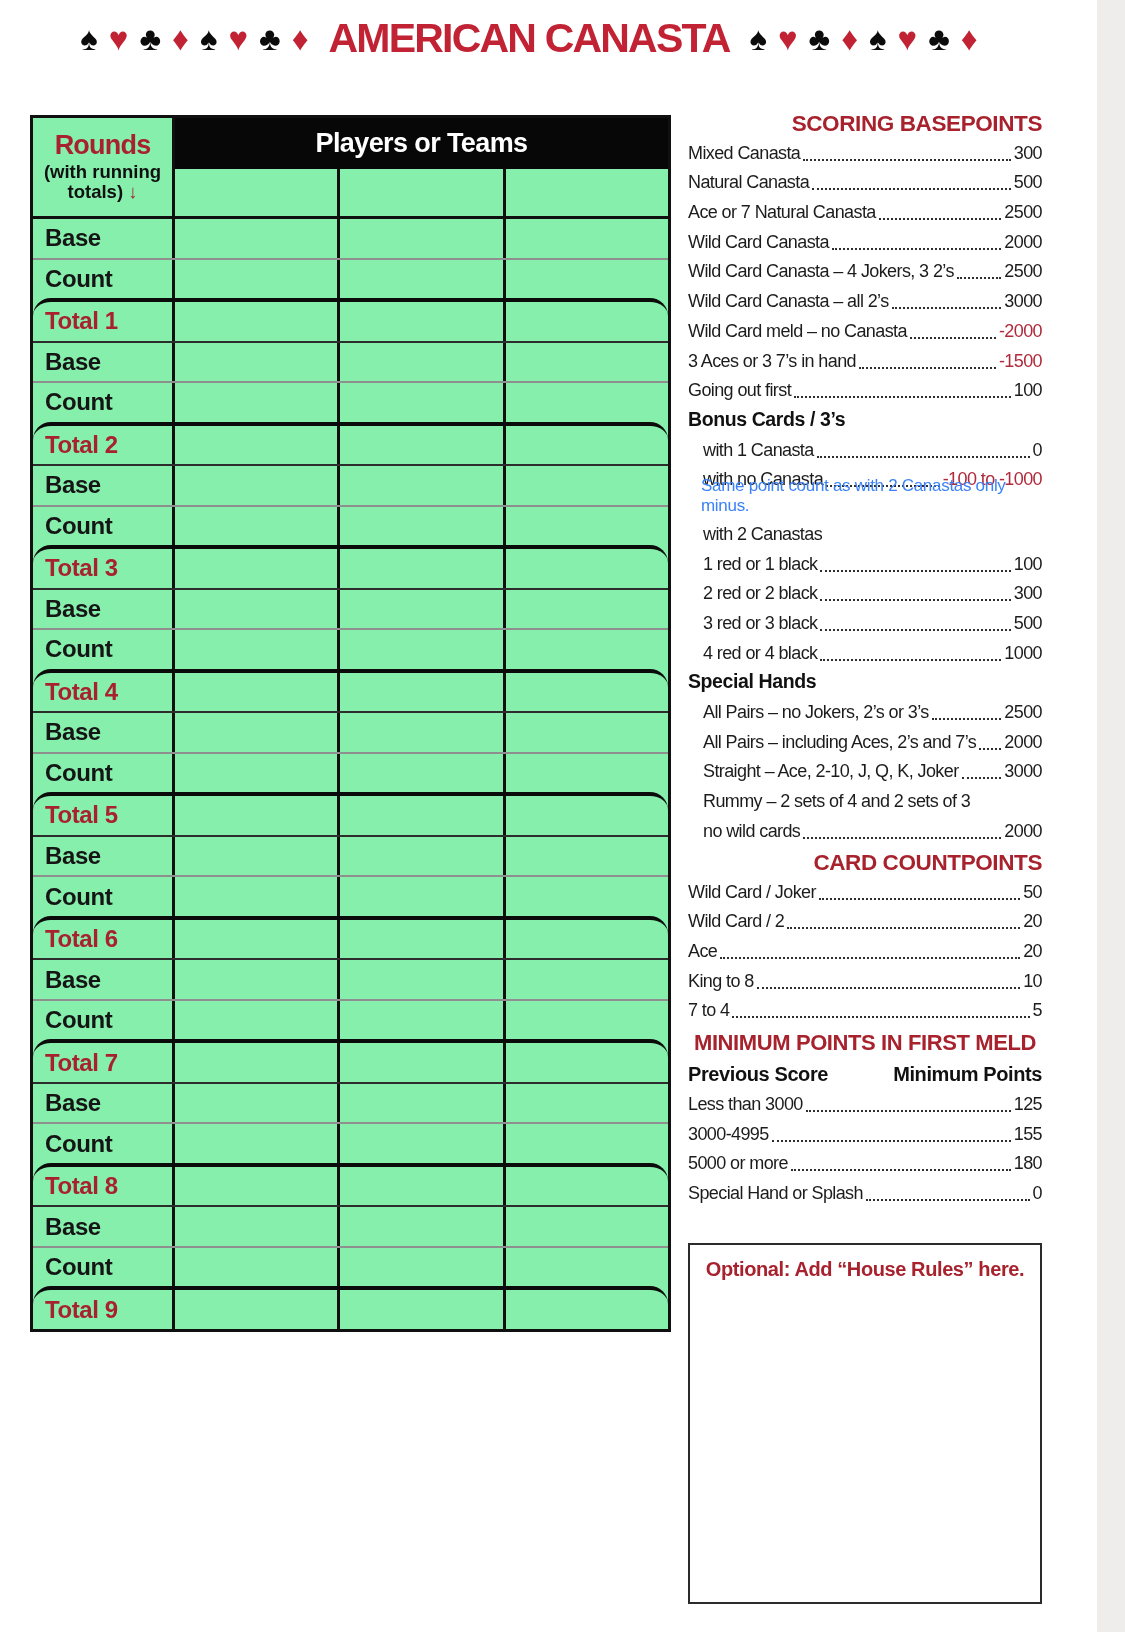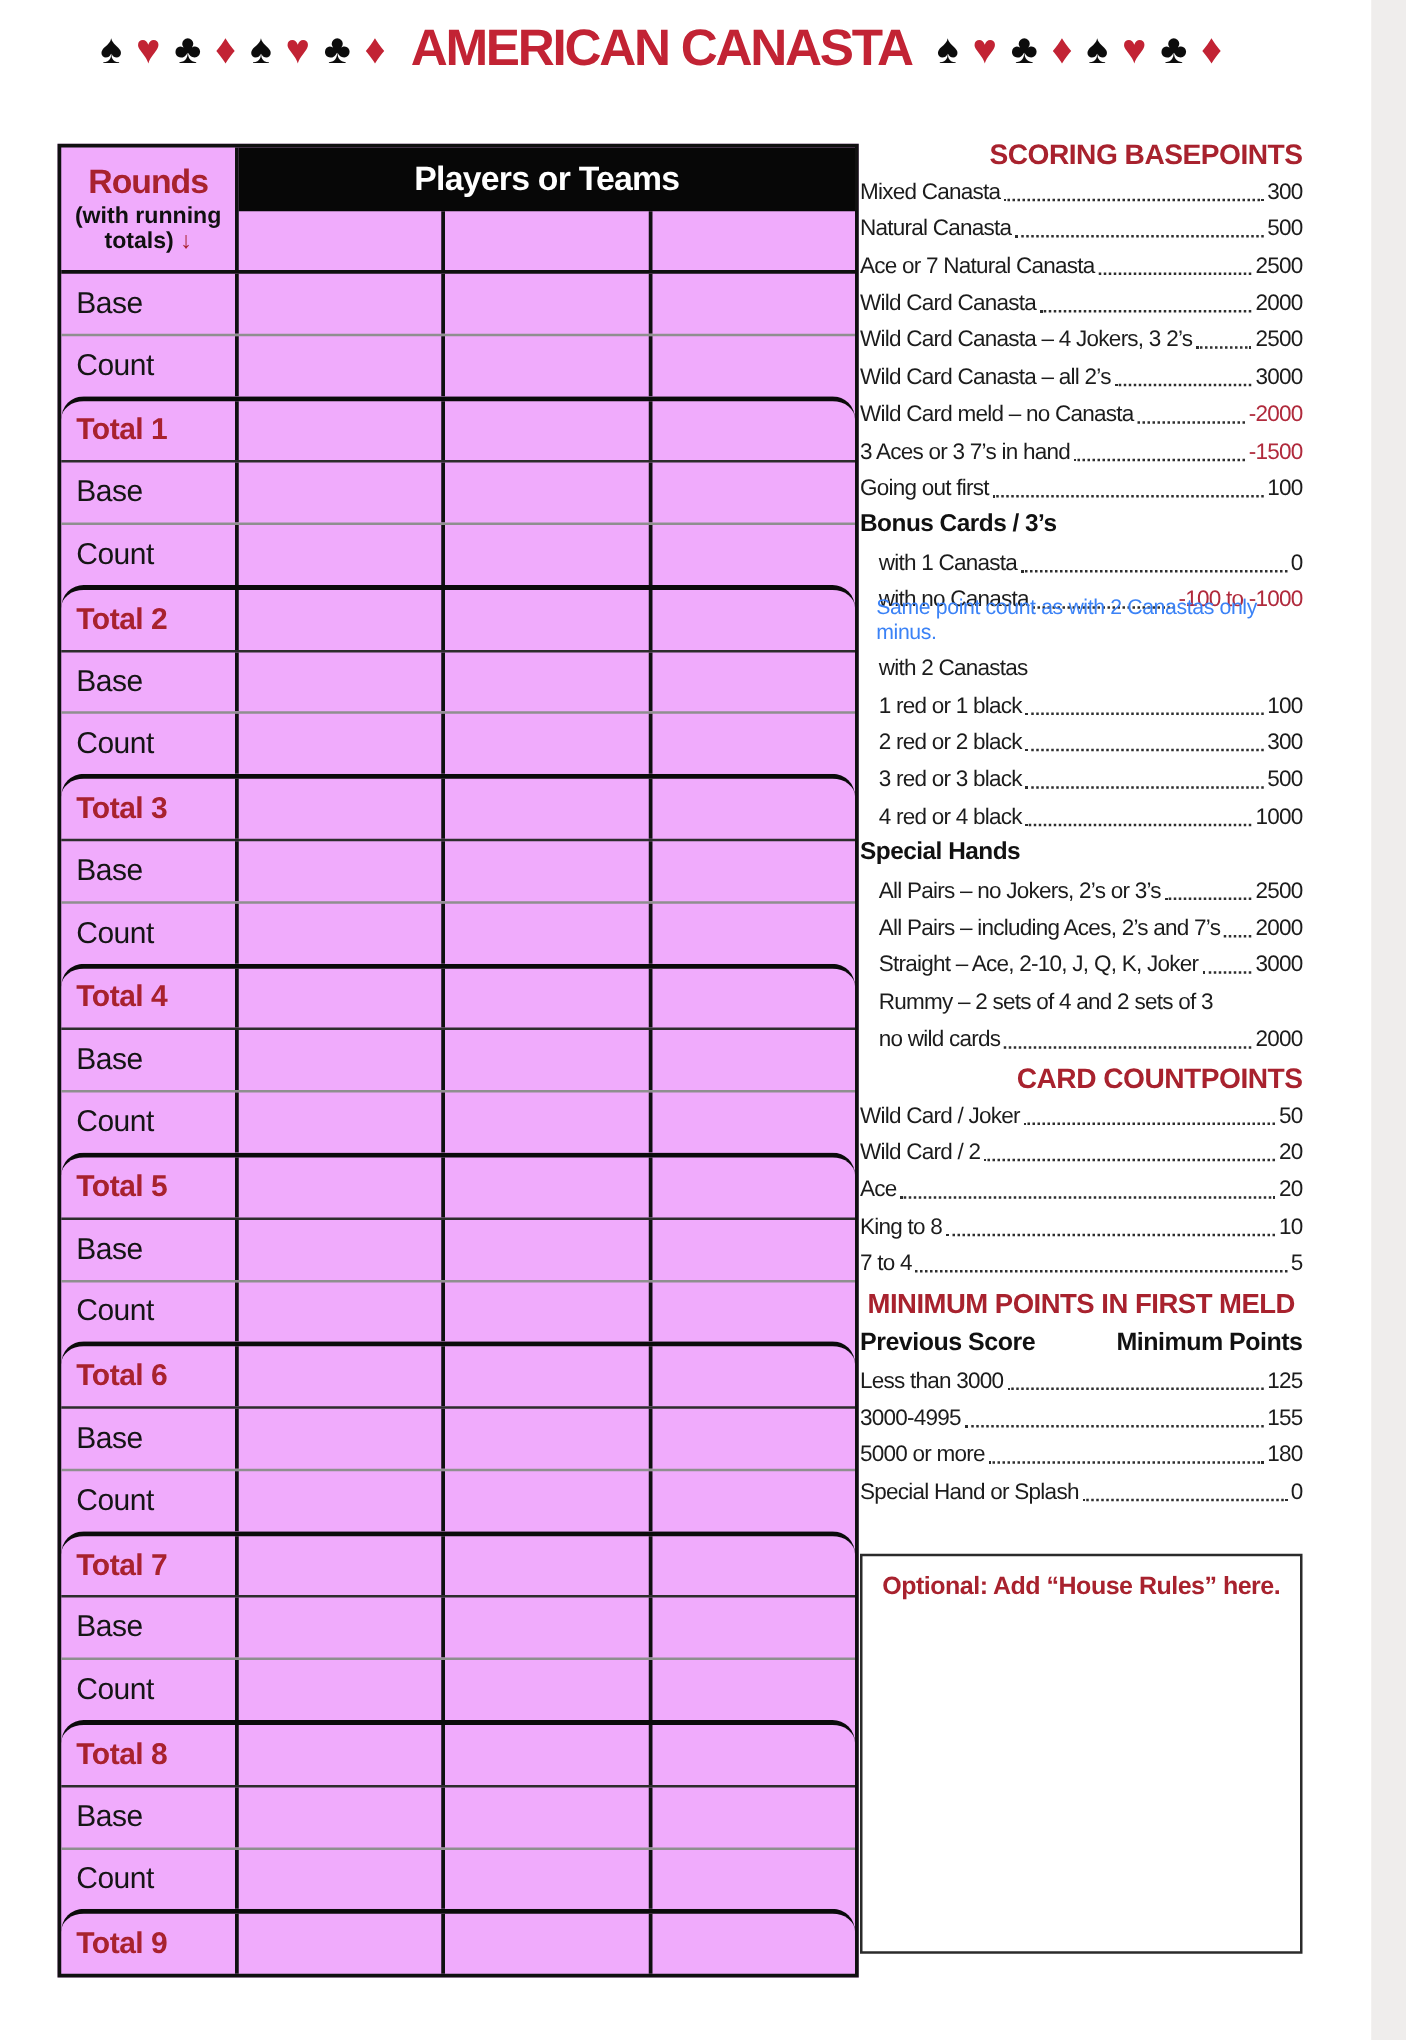--- a/index.html
+++ b/index.html
@@ -11,43 +11,43 @@
 
   
   .title-bar{position:absolute;left:0;top:18px;width:1058px;display:flex;justify-content:center;align-items:center;gap:20px;}
   .suits{display:flex;gap:11px;font-size:33px;font-weight:bold;line-height:1;}
   .suit{display:inline-block;}
   .suit.black{color:#0c0c0c;}
   .suit.red{color:#c22334;}
   .title-text{font-size:41px;font-weight:800;color:#c22334;letter-spacing:-1.8px;white-space:nowrap;line-height:1;}
 
   
-  .score-table{position:absolute;left:46px;top:115px;width:641px;height:1467px;border:3px solid #101010;
-    box-sizing:border-box;display:flex;flex-direction:column;background:#f0abfc;}
+  .score-table{position:absolute;left:30px;top:115px;width:641px;height:1217px;border:3px solid #101010;
+    box-sizing:border-box;display:flex;flex-direction:column;background:#86efac;}
   .t-header{display:flex;height:98px;border-bottom:3px solid #101010;flex:none;}
   .h-rounds{width:142px;flex:none;border-right:3px solid #101010;display:flex;flex-direction:column;
     justify-content:center;align-items:center;text-align:center;box-sizing:border-box;padding:2px 4px;}
   .h-rounds .r1{color:#a8222e;font-weight:bold;font-size:27px;letter-spacing:-0.8px;line-height:1.1;}
   .h-rounds .r2{font-size:18.5px;font-weight:bold;color:#101010;line-height:1.12;margin-top:1px;}
   .h-rounds .arrow{color:#a8222e;font-weight:bold;}
   .h-right{flex:1;display:flex;flex-direction:column;}
   .h-band{height:51px;flex:none;background:#070707;color:#ffffff;display:flex;align-items:center;justify-content:center;
     font-weight:bold;font-size:27px;letter-spacing:-0.6px;}
   .h-names{flex:1;display:flex;}
   .h-name-cell{flex:1;border-right:3px solid #101010;}
   .h-name-cell:last-child{border-right:none;}
 
   .t-rows{flex:1;display:flex;flex-direction:column;}
   .t-row{flex:1;display:flex;box-sizing:border-box;}
   .t-row.base{border-top:2.5px solid #2d2d2d;}
   .t-row.count{border-top:2px solid #8f8f8f;}
   .t-row.total{border-top:4px solid #0b0b0b;border-radius:18px;}
   .t-row:first-child{border-top:none;}
   .t-label{width:142px;flex:none;border-right:3px solid #101010;display:flex;align-items:center;
-    padding-left:12px;box-sizing:border-box;font-size:24px;font-weight:400;color:#151515;letter-spacing:-0.4px;}
+    padding-left:12px;box-sizing:border-box;font-size:24px;font-weight:700;color:#151515;letter-spacing:-0.4px;}
   .t-row.total .t-label{color:#a8222e;font-weight:700;}
   .t-cell{flex:1;border-right:3px solid #101010;}
   .t-cell:last-child{border-right:none;}
 
   
   .panel{position:absolute;left:688px;top:106px;width:354px;}
   .p-heading2{height:31px;display:flex;justify-content:flex-end;align-items:flex-end;
     color:#a8222e;font-weight:bold;font-size:22.5px;letter-spacing:-0.4px;box-sizing:border-box;}
   .p-item,.p-plain{height:29.7px;display:flex;align-items:flex-end;font-size:18px;letter-spacing:-0.6px;
     color:#1c1c1c;padding-bottom:3px;box-sizing:border-box;}
@@ -58,21 +58,21 @@
   .p-subhead{height:29.7px;display:flex;align-items:flex-end;font-weight:bold;font-size:19.5px;color:#111;
     letter-spacing:-0.4px;padding-bottom:3px;box-sizing:border-box;}
   .p-note{height:25px;display:flex;align-items:flex-end;font-size:17px;color:#3b82f6;
     padding-left:13px;letter-spacing:-0.3px;padding-bottom:2px;box-sizing:border-box;}
   .p-center{height:34px;display:flex;align-items:flex-end;justify-content:center;color:#a8222e;
     font-weight:bold;font-size:22px;letter-spacing:-0.4px;padding-bottom:2px;box-sizing:border-box;}
   .p-pair{height:30px;display:flex;justify-content:space-between;align-items:flex-end;font-weight:bold;
     font-size:20px;color:#111;letter-spacing:-0.4px;padding-bottom:2px;box-sizing:border-box;}
 
   
-  .house-box{position:absolute;left:688px;top:1243px;width:354px;height:320px;border:2.5px solid #2b2b2b;
+  .house-box{position:absolute;left:688px;top:1243px;width:354px;height:361px;border:2.5px solid #2b2b2b;
     box-sizing:border-box;background:#fff;}
   .house-title{margin-top:13px;text-align:center;color:#a8222e;font-weight:bold;font-size:20px;letter-spacing:-0.4px;}
 </style>
 </head>
 <body>
 
 <div class="right-strip"></div>
 
 <div class="title-bar">
   <div class="suits">

